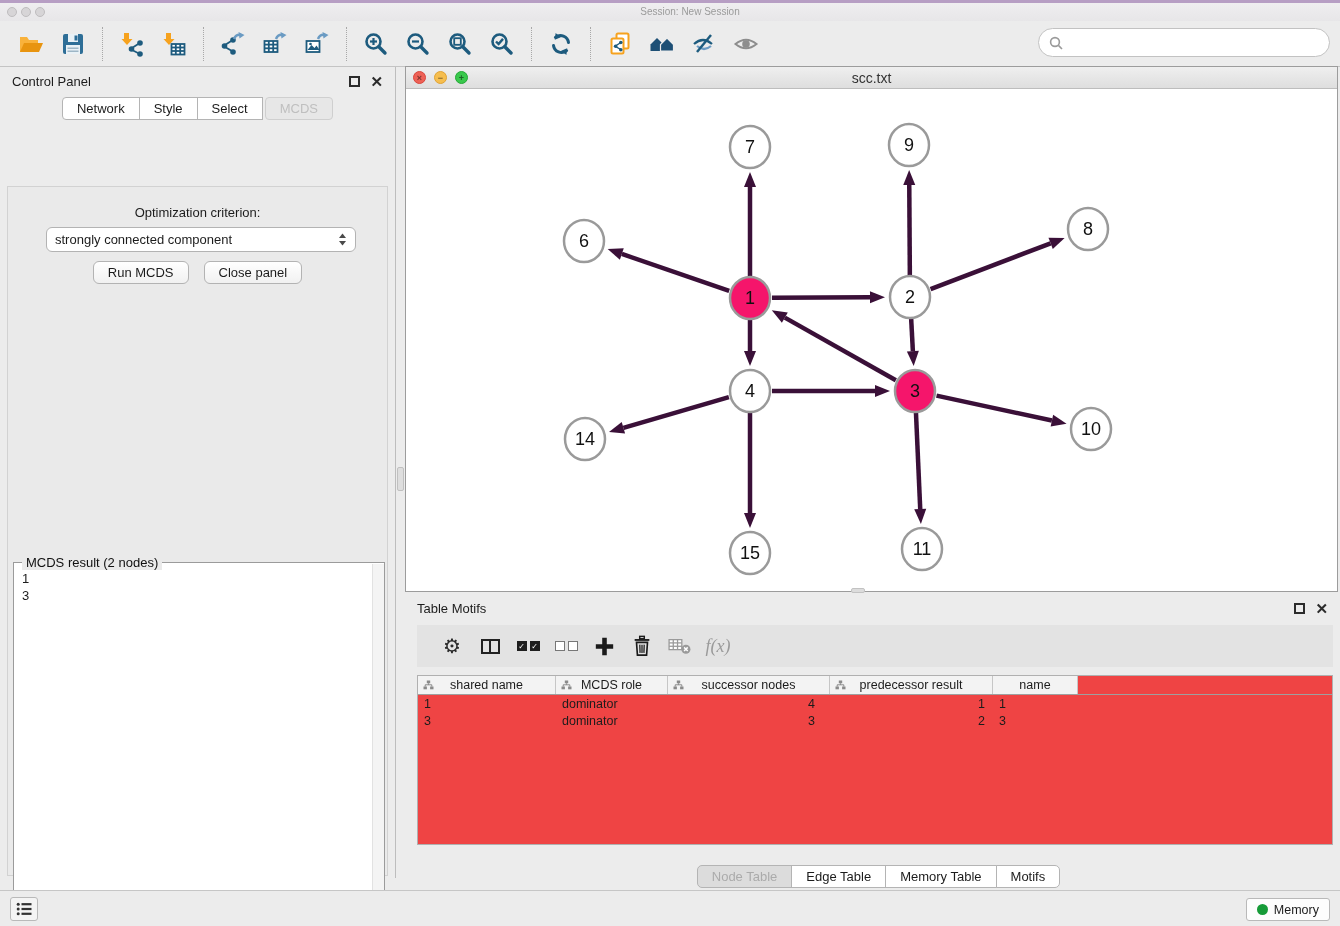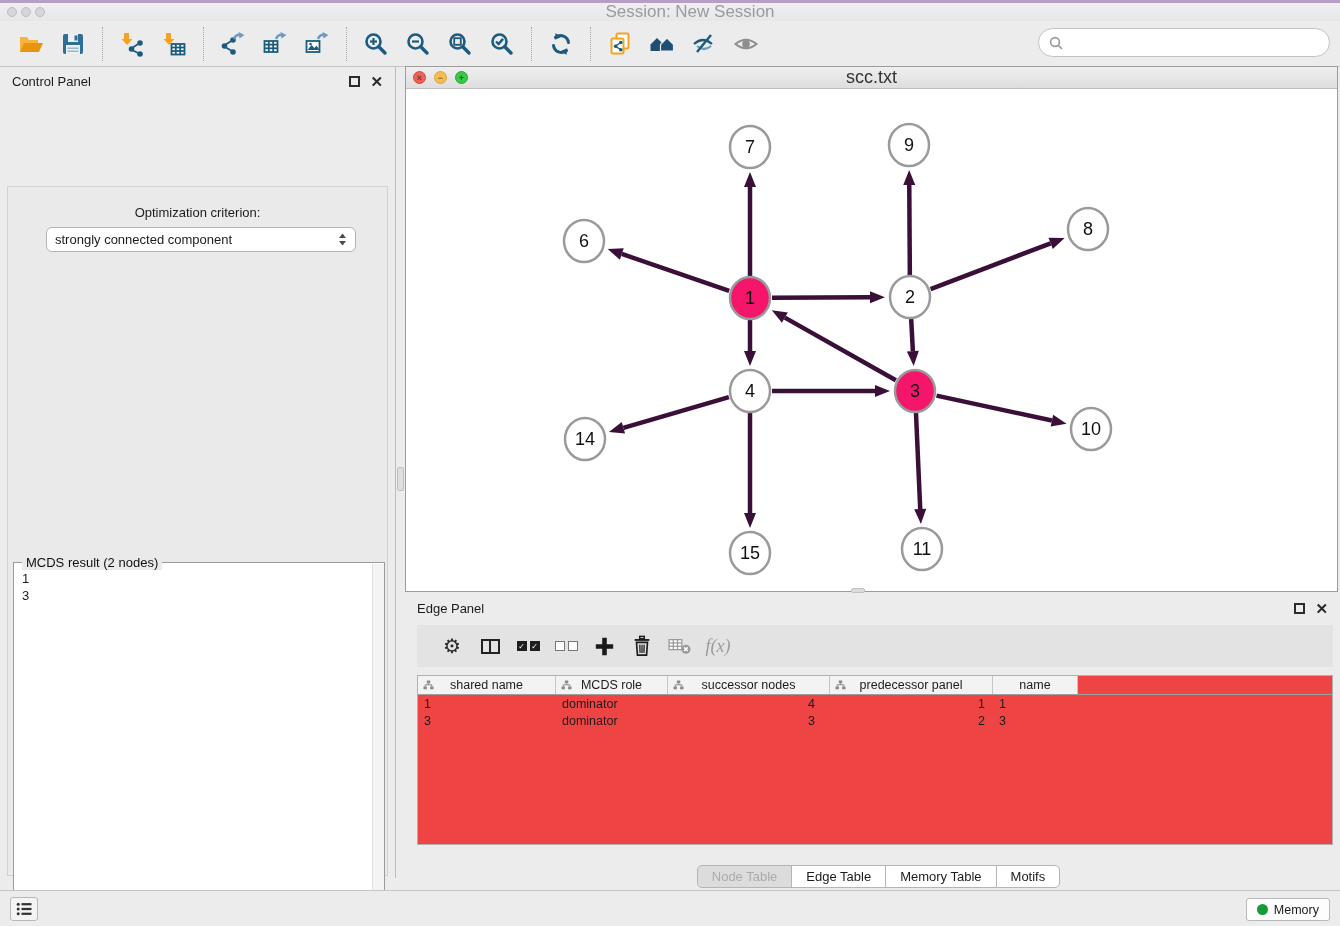--- a/index.html
+++ b/index.html
@@ -6,21 +6,21 @@
   html,body { margin:0; padding:0; }
   body {
     width:1340px; height:926px; position:relative; overflow:hidden;
     font-family:"Liberation Sans", sans-serif; background:#ececec; color:#1c1c1c;
   }
   .abs { position:absolute; }
 
   
   .accent { top:0; left:0; right:0; height:3px; background:#b79ec4; }
   .titlebar { top:3px; left:0; right:0; height:18px; background:linear-gradient(#efeef0,#e7e6e8); }
-  .titlebar .title { width:100%; text-align:center; font-size:17px; color:#9b9b9b; line-height:18px;padding-left:40px; }
+  .titlebar .title { width:100%; text-align:center; font-size:10px; color:#9b9b9b; line-height:18px;padding-left:40px; }
   .tl-dot { width:10px; height:10px; border-radius:50%; background:#d7d5d7; border:1px solid #bfbdbf; top:4px; }
 
   
   .toolbar { top:21px; left:0; right:0; height:46px; background:#ececec; border-bottom:1px solid #c4c4c4;
              display:flex; align-items:center; padding:0 10px; }
   .tbi { width:28px; height:28px; margin:0 7px; display:flex; align-items:center; justify-content:center; cursor:default; }
   .tbi svg { width:26px; height:26px; }
   .tsep { width:1px; height:34px; margin:0 8px; border-left:1px dotted #a8a8a8; }
   .searchbox { position:absolute; right:10px; top:7px; width:292px; height:29px; background:#fff;
                border:1px solid #c2c2c2; border-radius:15px; display:flex; align-items:center; padding-left:10px; }
@@ -55,21 +55,21 @@
 
   
   .net-window { left:405px; top:66px; width:933px; height:526px; border:1px solid #9c9c9c; background:#fff; }
   .net-titlebar { height:22px; background:linear-gradient(#efefef,#dedede); border-bottom:1px solid #bdbdbd;
                   display:flex; align-items:center; position:relative; }
   .traffic { width:13px; height:13px; border-radius:50%; margin-left:8px; position:relative;
              display:flex; align-items:center; justify-content:center; font-size:9px; font-weight:bold; color:rgba(0,0,0,.5); }
   .traffic.red { background:#ee6156; border:1px solid #d8463c; margin-left:7px; }
   .traffic.yellow { background:#f6be4f; border:1px solid #e0a334; }
   .traffic.green { background:#39c84c; border:1px solid #24a836; }
-  .net-title { position:absolute; width:100%; text-align:center; font-size:18px; color:#333; }
+  .net-title { position:absolute; width:100%; text-align:center; font-size:14px; color:#333; }
   .net-canvas { position:absolute; top:22px; left:0; right:0; bottom:0; background:#fff; }
 
   
   .hsplit-handle { left:851px; top:588px; width:14px; height:5px; background:#dcdcdc; border:1px solid #c2c2c2; border-radius:2px; }
 
   
   .table-panel { left:405px; top:594px; width:935px; height:296px; background:#ececec; }
   .tp-toolbar { position:absolute; left:12px; right:7px; top:31px; height:42px; background:#e3e3e3;
                 display:flex; align-items:center; padding-left:16px; gap:0; }
   .tpi { width:38px; height:30px; display:flex; align-items:center; justify-content:center; }
@@ -278,28 +278,38 @@
   </div>
 </div>
 
 <div class="abs control-panel">
   <div class="panel-head">
     <span>Control Panel</span>
     <span class="spacer"></span>
     <span class="float-icon"></span>
     <span class="close-icon">✕</span>
   </div>
+  <div class="cp-tabs">
+    <span class="cp-tab">Network</span>
+    <span class="cp-tab">Style</span>
+    <span class="cp-tab">Select</span>
+    <span class="cp-tab disabled-active">MCDS</span>
+  </div>
   <div class="abs cp-content">
     <div class="abs opt-label">Optimization criterion:</div>
     <div class="abs select">
       <span class="sel-text">strongly connected component</span>
       <svg width="9" height="15" viewBox="0 0 9 15">
           <polygon points="1,6 4.5,1.5 8,6" fill="#4a4a4a"></polygon>
           <polygon points="1,9 4.5,13.5 8,9" fill="#4a4a4a"></polygon>
         </svg>
+    </div>
+    <div class="abs cp-buttons">
+      <button class="btn">Run MCDS</button>
+      <button class="btn">Close panel</button>
     </div>
     <div class="abs result-group">
       <span class="result-legend">MCDS result (2 nodes)</span>
       <div class="result-text">1
 3</div>
       <div class="result-scroll"></div>
     </div>
   </div>
 </div>
 
@@ -390,21 +400,21 @@
           <ellipse cx="516" cy="460" rx="20" ry="21" fill="#ffffff" stroke="#9a9a9a" stroke-width="2.5"></ellipse>
           <text x="516" y="466" text-anchor="middle" font-size="18" font-family="&quot;Liberation Sans&quot;, sans-serif" fill="#111">11</text>
         </g>
       </svg>
   </div>
 </div>
 <div class="abs hsplit-handle"></div>
 
 <div class="abs table-panel">
   <div class="panel-head">
-    <span>Edge Panel</span>
+    <span>Table Motifs</span>
     <span class="spacer"></span>
     <span class="float-icon"></span>
     <span class="close-icon">✕</span>
   </div>
   <div class="tp-toolbar">
     <span class="tpi">
         <span class="gear-char">⚙</span>
       </span>
     <span class="tpi">
         <span class="cols-icon"></span>
@@ -491,21 +501,21 @@
       </div>
       <div class="th" style="width:163px">
         <svg class="tree" width="11" height="10" viewBox="0 0 11 10">
             <g fill="#8a8a8a">
               <rect x="3.8" y="0.5" width="3.4" height="2.8"></rect>
               <rect x="0.5" y="6.5" width="3.4" height="2.8"></rect>
               <rect x="7.1" y="6.5" width="3.4" height="2.8"></rect>
             </g>
             <path d="M5.5 3.3v1.5M2.2 6.5V4.8h6.6v1.7" stroke="#8a8a8a" fill="none"></path>
           </svg>
-        <span>predecessor panel</span>
+        <span>predecessor result</span>
       </div>
       <div class="th" style="width:85px">
         <span>name</span>
       </div>
     </div>
     <div class="tp-row">
       <div class="td" style="width:138px">1</div>
       <div class="td" style="width:112px">dominator</div>
       <div class="td num" style="width:162px;padding-right:15px">4</div>
       <div class="td num" style="width:163px;padding-right:8px">1</div>

